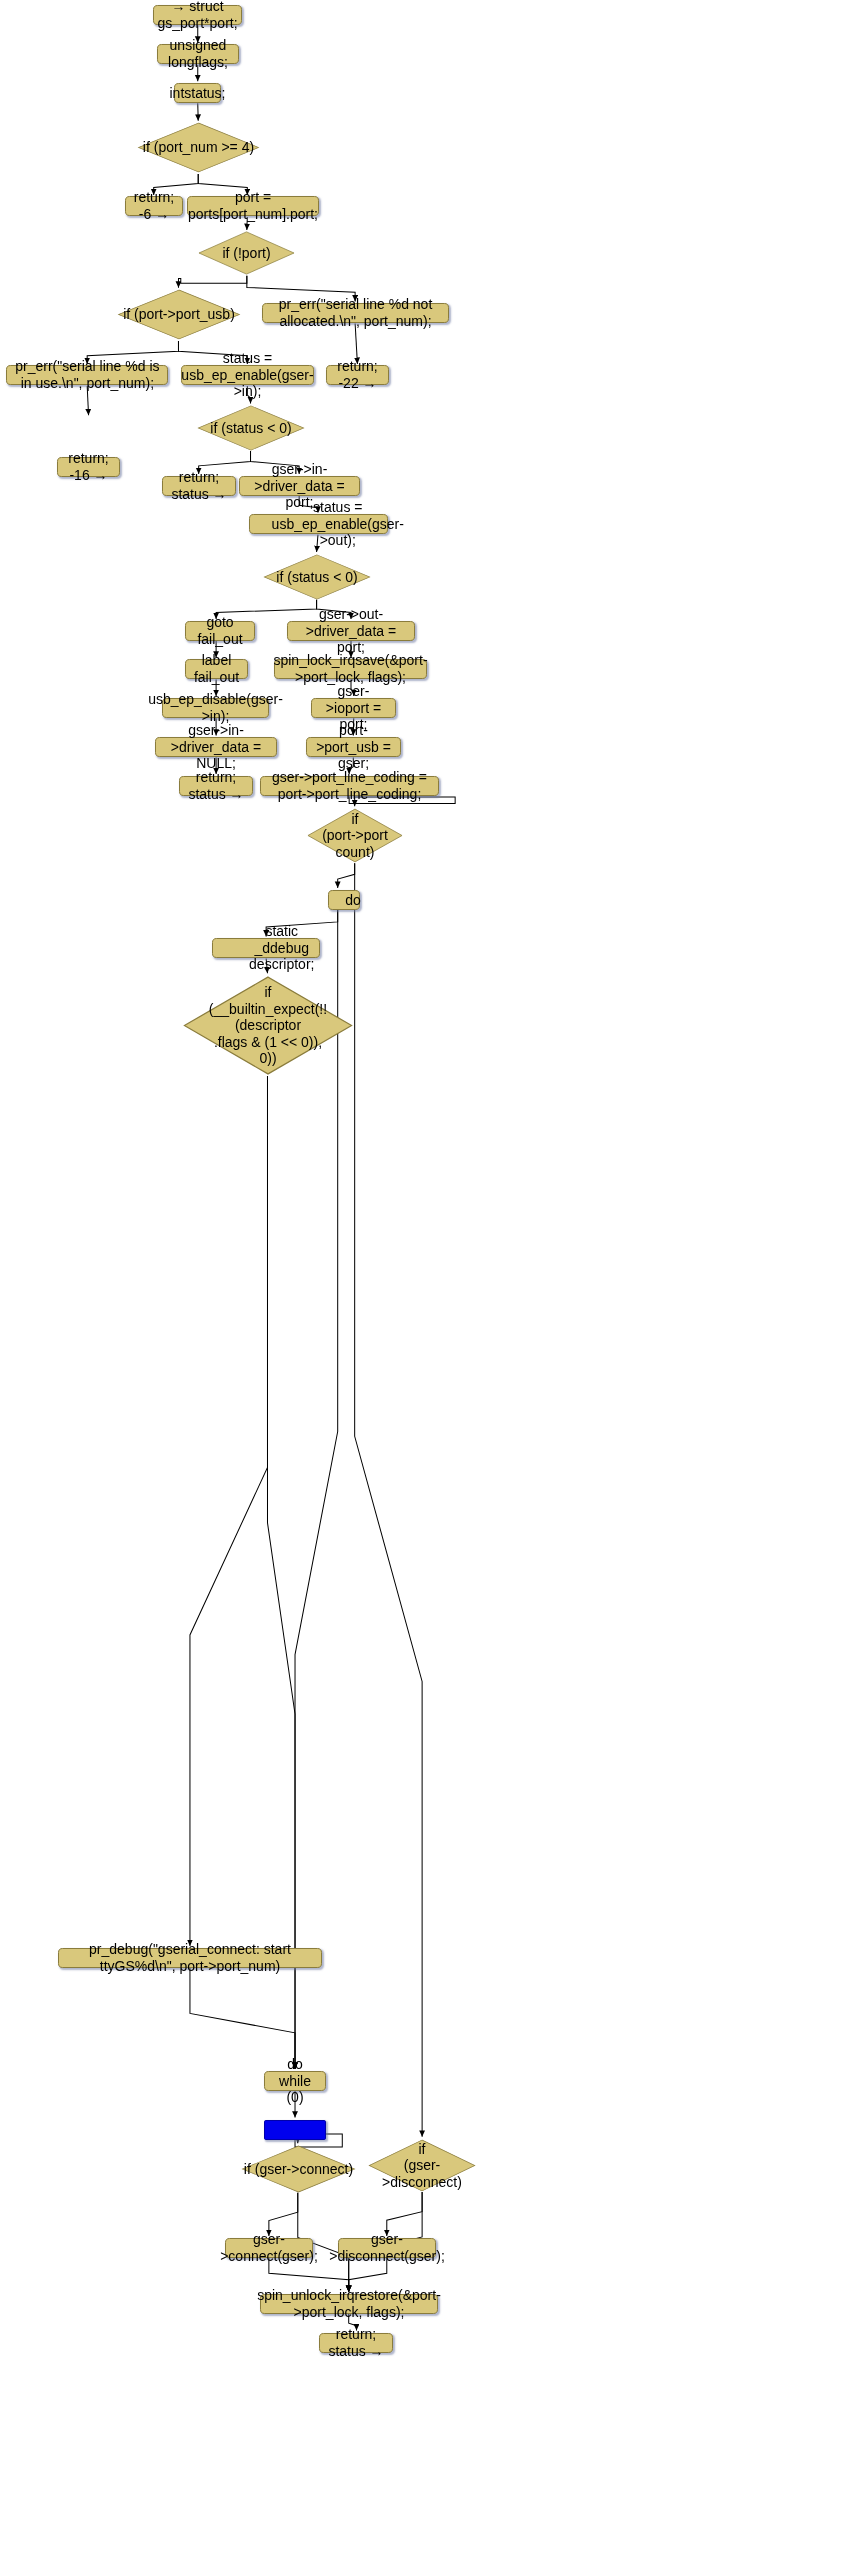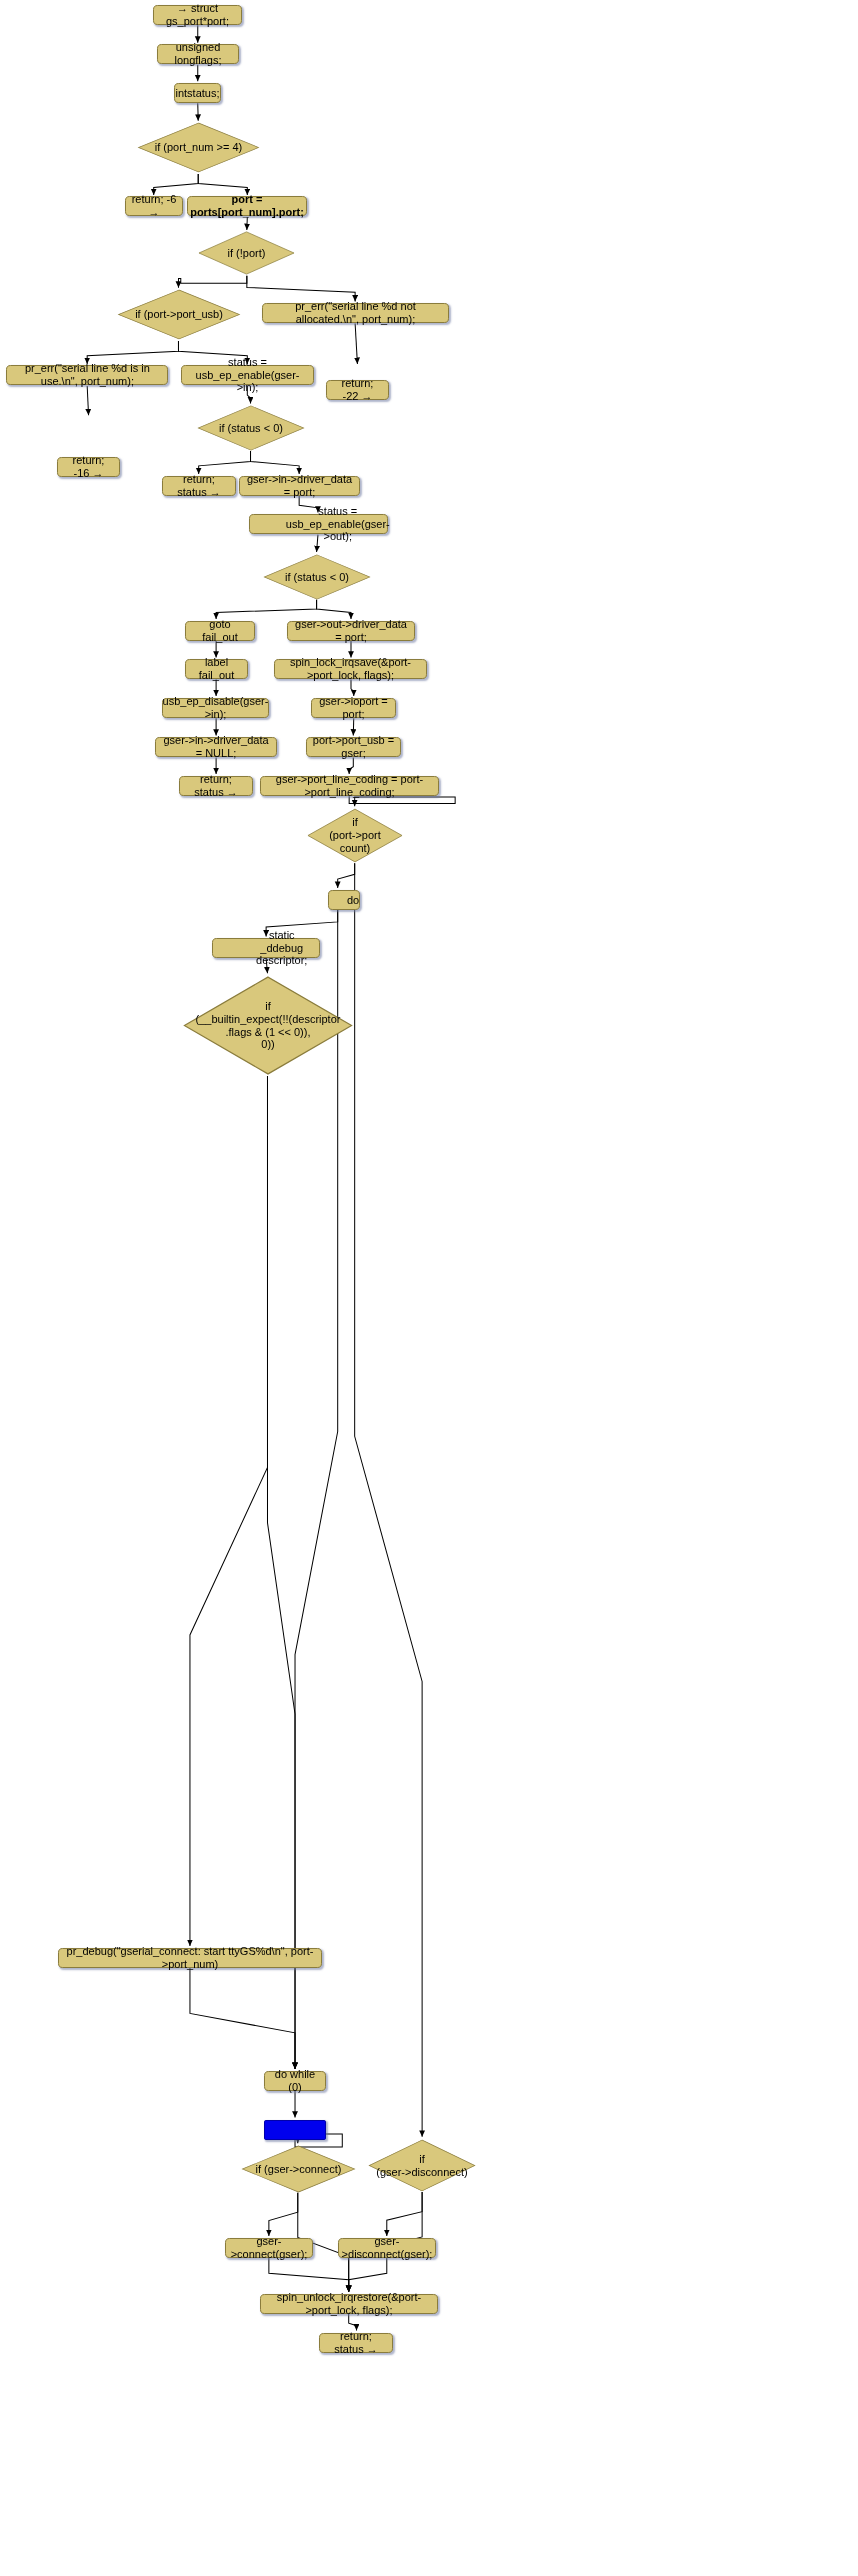--- a/index.html
+++ b/index.html
@@ -1,21 +1,21 @@
 <!DOCTYPE html>
 <html style="font-size:14.7px"><head>
 <meta charset="utf-8">
 <style>
   html,body{margin:0;padding:0;background:#ffffff;}
   body{font-family:"Liberation Sans", sans-serif;}
   #stage{position:relative;width:858px;height:2576px;background:#ffffff;overflow:hidden;}
   svg#edges{position:absolute;left:0;top:0;width:858px;height:2576px;pointer-events:none;}
 
   .node{position:absolute;box-sizing:border-box;display:flex;align-items:center;justify-content:center;
-        text-align:center;color:#000000;font-size:11px;line-height:1.18;white-space:pre-line;}
+        text-align:center;color:#000000;font-size:14px;line-height:1.18;white-space:pre-line;}
 
   
   .rect{background:#d9c87c;border:0.9px solid #8a7c3c;border-radius:4.6px;
         box-shadow:1.8px 1.8px 1.8px rgba(110,120,160,.55);padding:1.8px 5.5px;}
 
   
   .diamond{background:transparent;border:none;box-shadow:none;}
   .diamond .dshape{position:absolute;left:0;top:0;width:100%;height:100%;}
   .diamond .dlabel{position:relative;z-index:2;}
 
@@ -83,31 +83,31 @@
       </g>
   </svg>
   <div id="node-layer">
       <div class="node rect" style="left: 153px; top: 4.6px; width: 89px; height: 20px;"><span class="dlabel">→ struct gs_port*port;</span></div>
       <div class="node rect" style="left: 157px; top: 44px; width: 82px; height: 20px;"><span class="dlabel">unsigned longflags;</span></div>
       <div class="node rect" style="left: 174px; top: 83px; width: 47px; height: 20px;"><span class="dlabel">intstatus;</span></div>
       <div class="node diamond" style="left: 136px; top: 122px; width: 125px; height: 51px;"><svg class="dshape" viewBox="0 0 100 100" preserveAspectRatio="none">
           <polygon points="50,2 98,50 50,98 2,50" fill="#d9c87c" stroke="#8a7c3c" stroke-width="1"></polygon>
         </svg><span class="dlabel">if (port_num &gt;= 4)</span></div>
       <div class="node rect" style="left: 125px; top: 196px; width: 58px; height: 20px;"><span class="dlabel">return; -6 →</span></div>
-      <div class="node rect" style="left: 187px; top: 196px; width: 120px; height: 20px; font-weight: bold;"><span class="dlabel">port = ports[port_num].port;</span></div>
+      <div class="node rect" style="left: 187px; top: 196px; width: 132px; height: 20px;"><span class="dlabel">port = ports[port_num].port;</span></div>
       <div class="node diamond" style="left: 197px; top: 231px; width: 99px; height: 44px;"><svg class="dshape" viewBox="0 0 100 100" preserveAspectRatio="none">
           <polygon points="50,2 98,50 50,98 2,50" fill="#d9c87c" stroke="#8a7c3c" stroke-width="1"></polygon>
         </svg><span class="dlabel">if (!port)</span></div>
       <div class="node diamond" style="left: 116px; top: 289px; width: 126px; height: 51px;"><svg class="dshape" viewBox="0 0 100 100" preserveAspectRatio="none">
           <polygon points="50,2 98,50 50,98 2,50" fill="#d9c87c" stroke="#8a7c3c" stroke-width="1"></polygon>
         </svg><span class="dlabel">if (port-&gt;port_usb)</span></div>
       <div class="node rect" style="left: 262px; top: 303px; width: 187px; height: 20px;"><span class="dlabel">pr_err("serial line %d not allocated.\n", port_num);</span></div>
       <div class="node rect" style="left: 6.4px; top: 365px; width: 162px; height: 20px;"><span class="dlabel">pr_err("serial line %d is in use.\n", port_num);</span></div>
       <div class="node rect" style="left: 181px; top: 365px; width: 133px; height: 20px;"><span class="dlabel">status = usb_ep_enable(gser-&gt;in);</span></div>
-      <div class="node rect" style="left: 326px; top: 365px; width: 63px; height: 20px; margin-top: 15px;"><span class="dlabel">return; -22 →</span></div>
+      <div class="node rect" style="left: 326px; top: 365px; width: 63px; height: 20px;"><span class="dlabel">return; -22 →</span></div>
       <div class="node rect" style="left: 57px; top: 417px; width: 63px; height: 20px; margin-top: 40px;"><span class="dlabel">return; -16 →</span></div>
       <div class="node diamond" style="left: 196px; top: 405px; width: 110px; height: 46px;"><svg class="dshape" viewBox="0 0 100 100" preserveAspectRatio="none">
           <polygon points="50,2 98,50 50,98 2,50" fill="#d9c87c" stroke="#8a7c3c" stroke-width="1"></polygon>
         </svg><span class="dlabel">if (status &lt; 0)</span></div>
       <div class="node rect" style="left: 162px; top: 476px; width: 74px; height: 20px;"><span class="dlabel">return; status →</span></div>
       <div class="node rect" style="left: 239px; top: 476px; width: 121px; height: 20px;"><span class="dlabel">gser-&gt;in-&gt;driver_data = port;</span></div>
       <div class="node rect" style="left: 249px; top: 514px; width: 139px; height: 20px; padding-left: 44px;"><span class="dlabel">status = usb_ep_enable(gser-&gt;out);</span></div>
       <div class="node diamond" style="left: 262px; top: 554px; width: 110px; height: 46px;"><svg class="dshape" viewBox="0 0 100 100" preserveAspectRatio="none">
           <polygon points="50,2 98,50 50,98 2,50" fill="#d9c87c" stroke="#8a7c3c" stroke-width="1"></polygon>
         </svg><span class="dlabel">if (status &lt; 0)</span></div>

